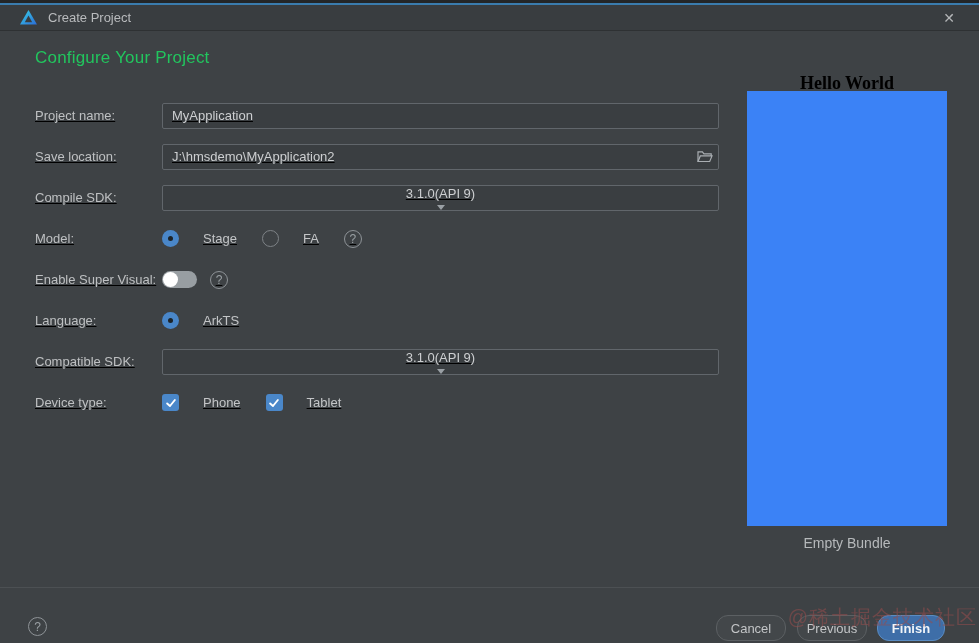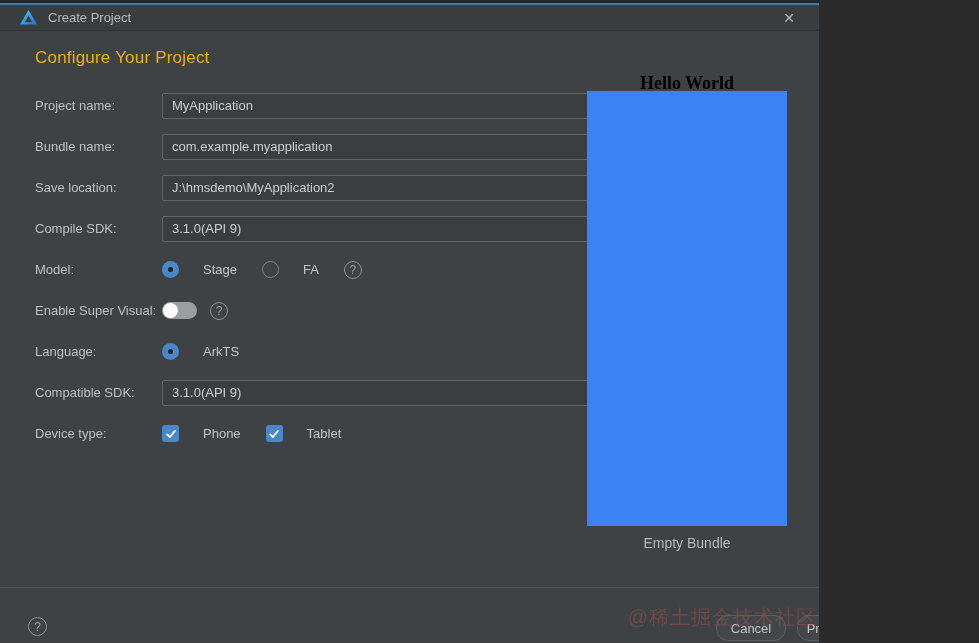--- a/index.html
+++ b/index.html
@@ -1,42 +1,42 @@
 <!DOCTYPE html>
 <html><head>
 <meta charset="utf-8">
 <style>
   html,body{margin:0;padding:0;background:#2b2b2b;}
-  .window{position:relative;width:819px;height:643px;background:#3e4245;overflow:hidden;
+  .window{position:relative;width:979px;height:643px;background:#3e4245;overflow:hidden;
           font-family:"Liberation Sans",sans-serif;-webkit-font-smoothing:antialiased;}
 
   
   .top-strip{position:absolute;top:0;left:0;right:0;height:3px;background:#232628;border-bottom:2px solid #3a7cae;}
 
   
   .titlebar{position:absolute;top:5px;left:0;right:0;height:26px;background:#393d40;
             border-bottom:1px solid #2e3133;display:flex;align-items:center;box-sizing:border-box;padding:0 12px;}
   .logo{margin-left:8px;display:flex;align-items:center;}
   .dlg-title{margin-left:11px;font-size:13px;color:#b9bbbd;}
   .close{margin-left:auto;margin-right:8px;color:#b4b6b8;font-size:14px;line-height:14px;cursor:pointer;padding:2px 4px;}
 
   .content{position:absolute;top:32px;left:0;right:0;bottom:56px;}
-  .heading{position:absolute;left:35px;top:16px;font-size:17px;font-weight:500;color:#eab308;letter-spacing:.2px;}
-
-  
-  .form{position:absolute;left:35px;top:53px;width:684px;}
+  .heading{position:absolute;left:35px;top:16px;font-size:17px;font-weight:500;color:#22c55e;letter-spacing:.2px;}
+
+  
+  .form{position:absolute;left:35px;top:63px;width:684px;text-decoration:underline;}
   .row{display:flex;align-items:center;height:41px;}
   .row-label{width:127px;font-size:13px;color:#bec0c2;flex-shrink:0;}
   .control{flex:1;display:flex;align-items:center;}
   .field{display:flex;align-items:center;height:26px;flex:1;background:#3a3e41;
          border:1px solid #61666b;border-radius:2px;box-sizing:border-box;}
   .field input{flex:1;background:transparent;border:none;outline:none;color:#cdcfd1;
                font-family:"Liberation Sans",sans-serif;font-size:13px;padding:0 9px;height:100%;}
   .icon-btn{width:26px;display:flex;justify-content:center;align-items:center;cursor:pointer;}
-  .dropdown{justify-content:space-between;padding:0 9px;cursor:pointer;}
+  .dropdown{justify-content:space-between;padding:0 9px;cursor:pointer;flex-direction:column;}
   .dd-value{font-size:13px;color:#cdcfd1;}
   .arrow{width:0;height:0;border-left:4px solid transparent;border-right:4px solid transparent;
          border-top:5px solid #9aa0a5;}
 
   .opt{display:flex;align-items:center;margin-right:25px;}
   .radio{width:17px;height:17px;border-radius:50%;box-sizing:border-box;position:relative;cursor:pointer;}
   .radio.sel{background:#4a87c9;}
   .radio.sel::after{content:"";position:absolute;left:6px;top:6px;width:5px;height:5px;border-radius:50%;background:#1d2429;}
   .radio.unsel{border:1px solid #7e8387;}
   .opt-label{margin-left:24px;font-size:13px;color:#c3c5c7;}
@@ -99,28 +99,20 @@
 
       <div class="row">
         <span class="row-label">Project name:</span>
         <div class="control">
           <div class="field">
             <input type="text" value="MyApplication" style="">
           </div>
         </div>
       </div>
 
-      <div class="row">
-        <span class="row-label">Bundle name:</span>
-        <div class="control">
-          <div class="field">
-            <input type="text" value="com.example.myapplication" style="">
-          </div>
-        </div>
-      </div>
 
       <div class="row">
         <span class="row-label">Save location:</span>
         <div class="control">
           <div class="field">
             <input type="text" value="J:\hmsdemo\MyApplication2" style="">
             <span class="icon-btn">
               <svg width="16" height="13" viewBox="0 0 16 13" fill="none" stroke="#a9aeb2" stroke-width="1.2">
                 <path d="M1 11.5 V1.8 h4.4 l1.5 2 h7.3 v2.1"></path>
                 <path d="M1 11.5 l2.3-5.6 h11.7 l-2.3 5.6 z"></path>

